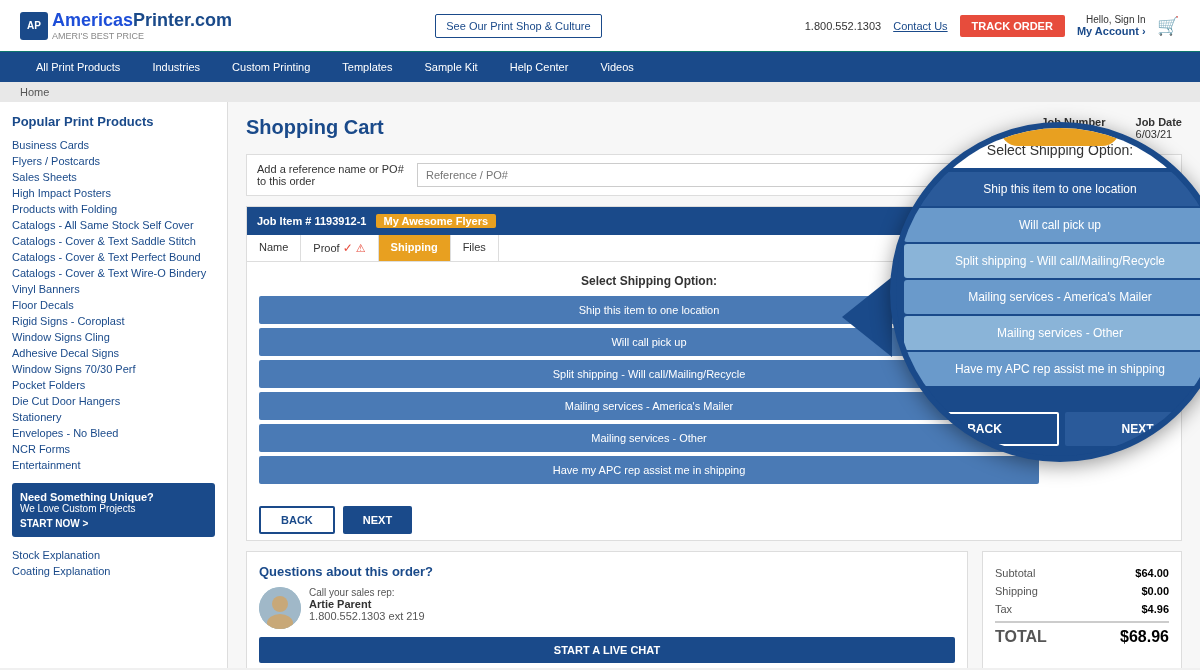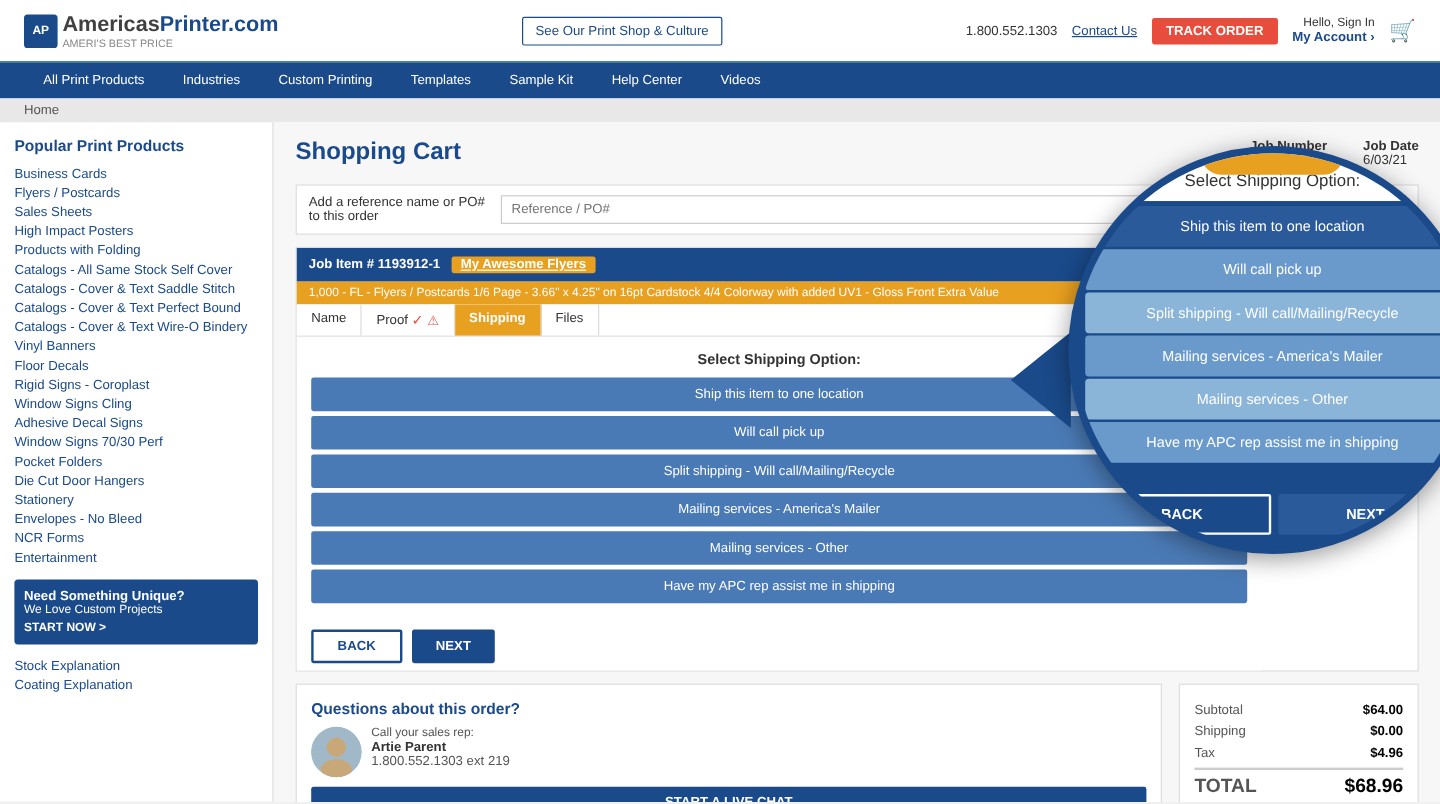--- a/index.html
+++ b/index.html
@@ -2,21 +2,21 @@
 <html><head>
   <meta charset="utf-8">
   <style>
     * { box-sizing: border-box; margin: 0; padding: 0; }
     body { font-family: Arial, sans-serif; font-size: 12px; background: #f0f0f0; width: 1200px; height: 670px; overflow: hidden; }
 
     
     .header { background: #fff; border-bottom: 1px solid #0f766e; padding: 6px 20px; display: flex; align-items: center; justify-content: space-between; height: 52px; }
     .logo-area { display: flex; align-items: center; gap: 4px; }
     .logo-text { font-size: 18px; font-weight: bold; }
-    .logo-text span.red { color: #404040; }
+    .logo-text span.red { color: #1d4ed8; }
     .logo-text span.blue { color: #1a4a8a; }
     .logo-sub { font-size: 9px; color: #888; display: block; }
     .header-center { display: flex; align-items: center; gap: 10px; }
     .see-print-btn { border: 1px solid #1a4a8a; color: #1a4a8a; background: #fff; padding: 5px 10px; font-size: 11px; cursor: pointer; border-radius: 2px; }
     .header-right { display: flex; align-items: center; gap: 12px; justify-content: flex-end; }
     .phone { font-size: 11px; color: #333; }
     .contact { font-size: 11px; color: #1a4a8a; text-decoration: underline; cursor: pointer; }
     .track-btn { background: #e74c3c; color: #fff; border: none; padding: 5px 12px; font-size: 11px; font-weight: bold; cursor: pointer; border-radius: 2px; }
     .signin { font-size: 10px; color: #333; text-align: right; cursor: pointer; }
     .cart-icon { font-size: 18px; color: #1a4a8a; cursor: pointer; }
@@ -49,21 +49,21 @@
     
     .reference-row { background: #fff; border: 1px solid #ddd; padding: 8px 10px; display: flex; align-items: center; gap: 10px; margin-bottom: 10px; }
     .ref-label { font-size: 11px; color: #333; width: 150px; flex-shrink: 0; }
     .ref-input { flex: 1; border: 1px solid #ccc; padding: 5px 8px; font-size: 11px; color: #aaa; }
     .save-btn { background: #1a4a8a; color: #fff; border: none; padding: 6px 16px; font-size: 11px; font-weight: bold; cursor: pointer; }
 
     
     .cart-item { background: #fff; border: 1px solid #ddd; margin-bottom: 10px; }
     .cart-item-header { background: #1a4a8a; color: #fff; padding: 5px 10px; display: flex; align-items: center; justify-content: space-between; font-size: 11px; }
     .item-id { font-weight: bold; }
-    .item-name { background: #e8a020; color: #fff; padding: 1px 8px; border-radius: 2px; font-size: 11px; font-weight: bold; margin-left: 6px; text-decoration: underline; }
+    .item-name { background: #e8a020; color: #fff; padding: 1px 8px; border-radius: 2px; font-size: 11px; font-weight: bold; margin-left: 6px; }
     .item-actions { display: flex; gap: 4px; }
     .item-action-btn { background: rgba(255,255,255,0.2); border: none; color: #fff; width: 20px; height: 18px; cursor: pointer; font-size: 10px; display: flex; align-items: center; justify-content: center; }
     .cart-item-desc { background: #e8a020; color: #fff; padding: 4px 10px; font-size: 10px; }
     .cart-item-tabs { display: flex; border-bottom: 1px solid #ddd; background: #fff; }
     .cart-tab { padding: 6px 12px; font-size: 11px; cursor: pointer; color: #333; border-right: 1px solid #ddd; }
     .cart-tab.active { background: #e8a020; color: #fff; font-weight: bold; }
     .cart-tab.proof { display: flex; align-items: center; gap: 3px; }
     .proof-check { color: #e74c3c; font-size: 12px; }
 
     
@@ -229,21 +229,20 @@
       <div class="cart-item-header">
         <div>
           <span class="item-id">Job Item # 1193912-1</span>
           <span class="item-name">My Awesome Flyers</span>
         </div>
         <div class="item-actions">
           <button class="item-action-btn">⧉</button>
           <button class="item-action-btn">✕</button>
         </div>
       </div>
-      <div class="cart-item-desc">1,000 - FL - Flyers / Postcards 1/6 Page - 3.66" x 4.25" on 16pt Cardstock 4/4 Colorway with added UV1 - Gloss Front Extra Value</div>
       <div class="cart-item-body">
         <div class="cart-item-main">
           <div class="cart-item-tabs">
             <div class="cart-tab">Name</div>
             <div class="cart-tab proof">
               <span>Proof</span>
               <span class="proof-check">✓</span>
               <span style="color:#e74c3c;">⚠</span>
             </div>
             <div class="cart-tab active">Shipping</div>

